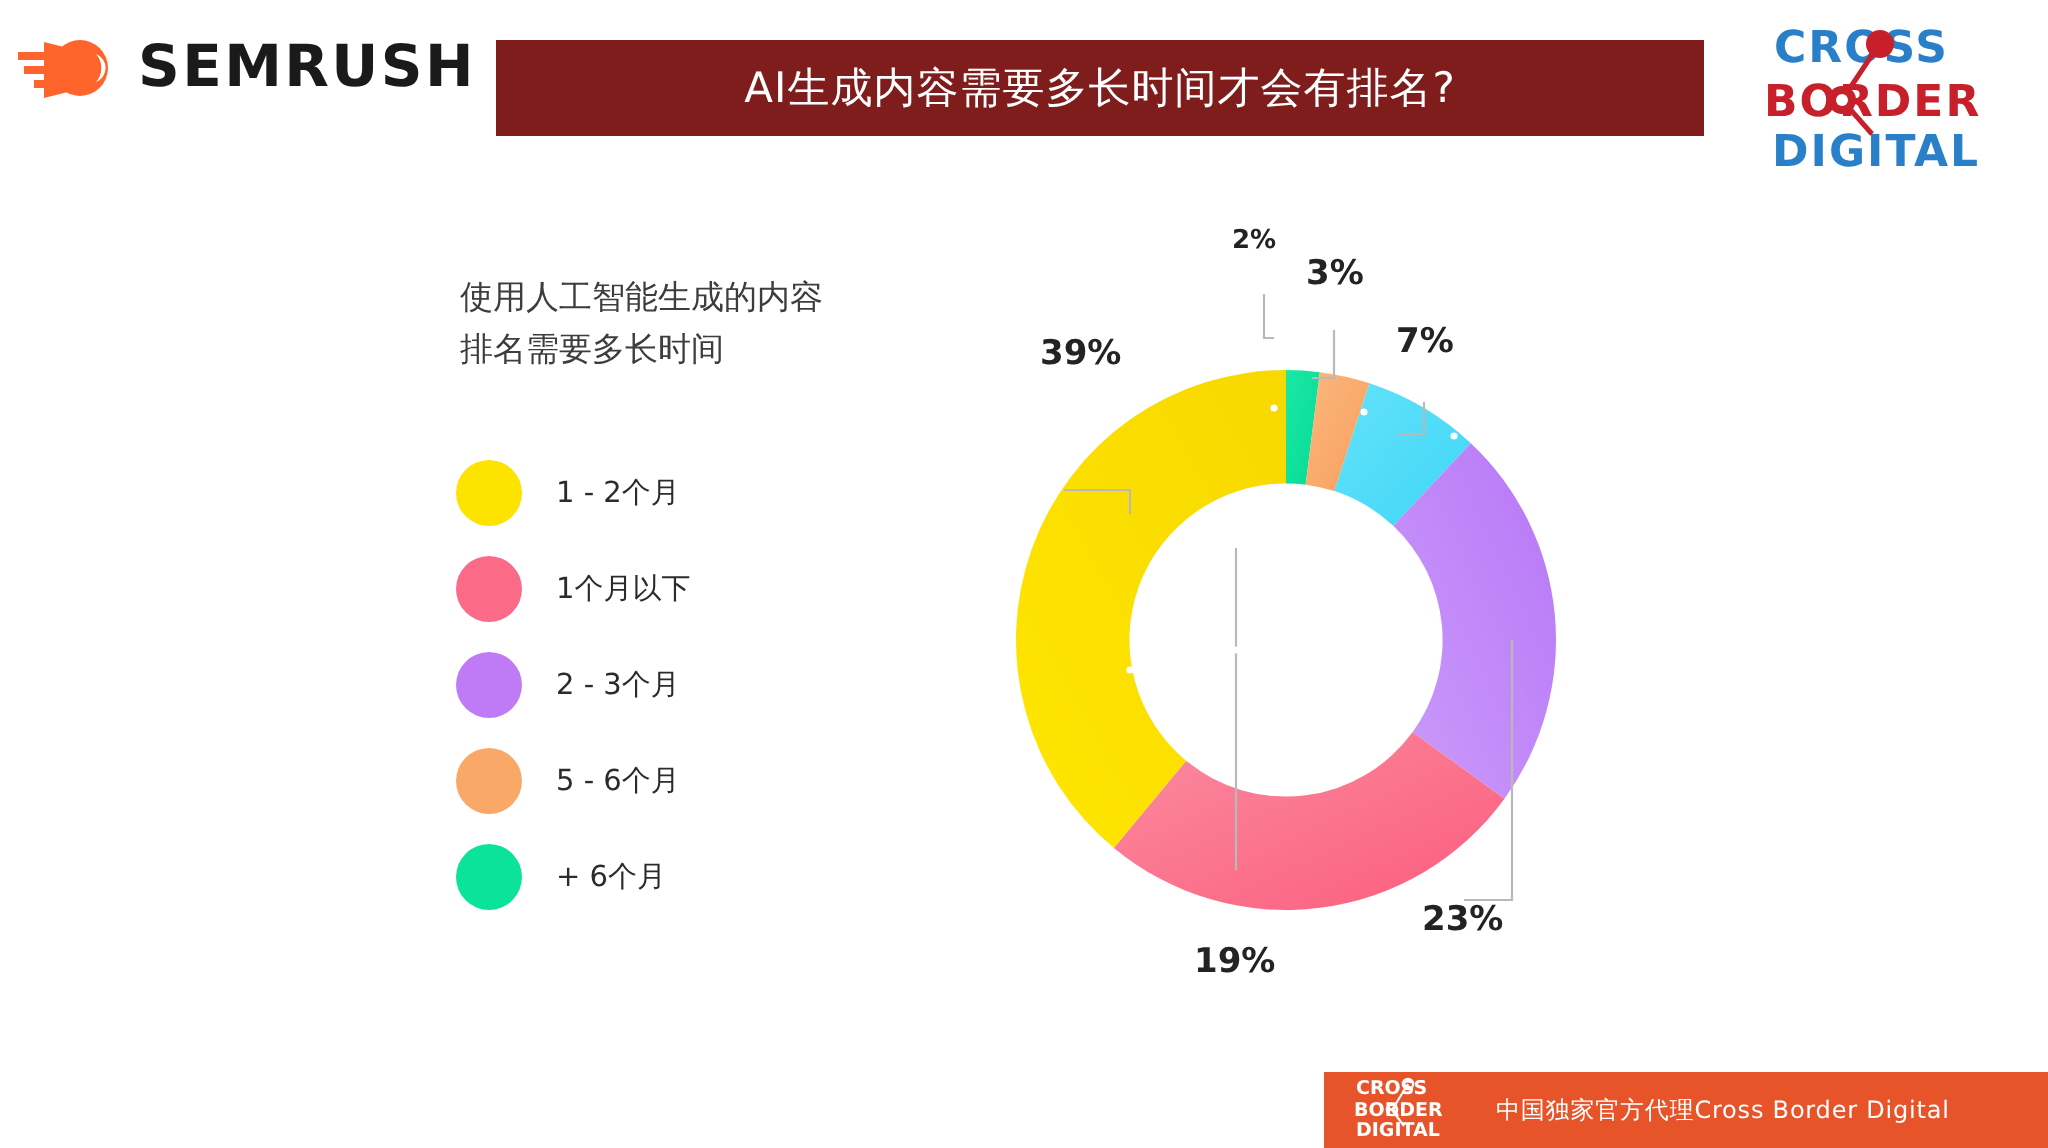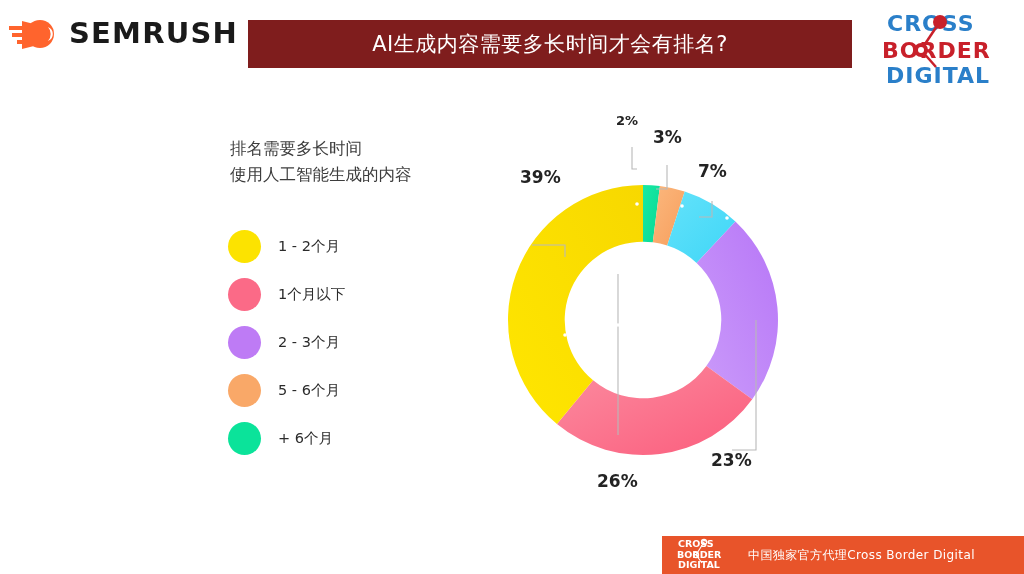--- a/index.html
+++ b/index.html
@@ -166,22 +166,22 @@
       <line x1="45" y1="40" x2="60" y2="57" stroke="#c8202a" stroke-width="2.5"></line>
       <circle cx="64" cy="12" r="7" fill="#c8202a"></circle>
       <circle cx="45" cy="40" r="7" fill="#c8202a"></circle>
       <circle cx="45" cy="40" r="3" fill="#ffffff"></circle>
     </svg>
   </div>
 
 </div>
 
 <div id="chart-heading">
+  <div>使用人工智能生成的内容</div>
   <div>排名需要多长时间</div>
-  <div>使用人工智能生成的内容</div>
 </div>
 
 <div id="legend">
   <div class="legend-item">
     <span class="legend-swatch" style="background:#fce300"></span>
     <span class="legend-label">1 - 2个月</span>
   </div>
   <div class="legend-item">
     <span class="legend-swatch" style="background:#fb6a87"></span>
     <span class="legend-label">1个月以下</span>
@@ -254,21 +254,21 @@
       <circle cx="286" cy="136" r="1.8"></circle>
       <circle cx="148" cy="220" r="1.8"></circle>
       <circle cx="95" cy="230" r="1.8"></circle>
     </g>
   </svg>
 
   <span class="pct-label small" style="left:146px; top:8px;">2%</span>
   <span class="pct-label" style="left:183px; top:22px;">3%</span>
   <span class="pct-label" style="left:228px; top:56px;">7%</span>
   <span class="pct-label" style="left:241px; top:345px;text-align:center;">23%</span>
-  <span class="pct-label" style="left:127px; top:366px;">26%</span>
+  <span class="pct-label" style="left:127px; top:366px;">19%</span>
   <span class="pct-label" style="left:50px; top:62px;">39%</span>
 
 </div>
 
 <div id="footer-bar">
   <div id="footer-logo">
     <svg width="58" height="32" viewBox="0 0 58 32">
       <text x="2" y="10" font-family="DejaVu Sans, sans-serif" font-size="9.5" font-weight="bold" fill="#ffffff">CROSS</text>
       <text x="1" y="21" font-family="DejaVu Sans, sans-serif" font-size="9.5" font-weight="bold" fill="#ffffff">BORDER</text>
       <text x="2" y="31" font-family="DejaVu Sans, sans-serif" font-size="9.5" font-weight="bold" fill="#ffffff">DIGITAL</text>

